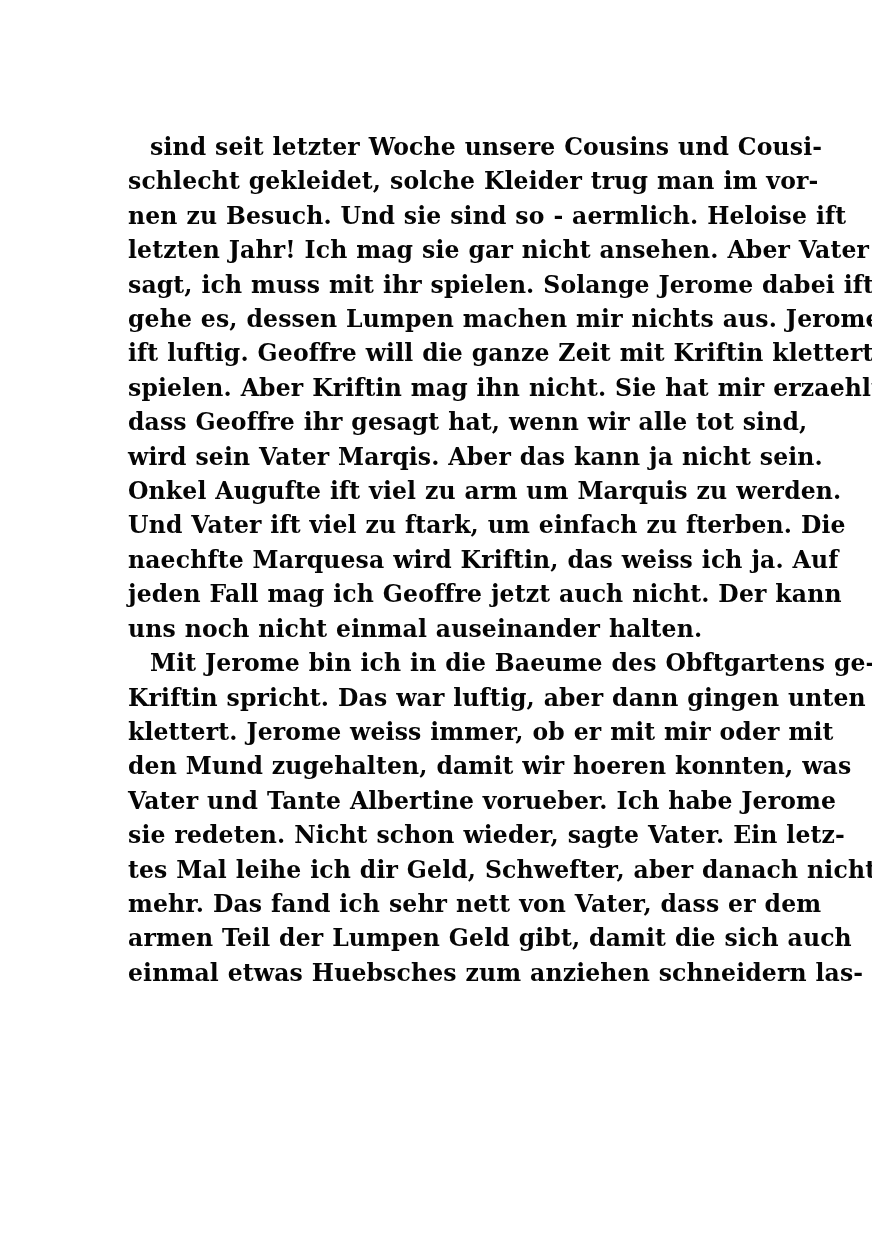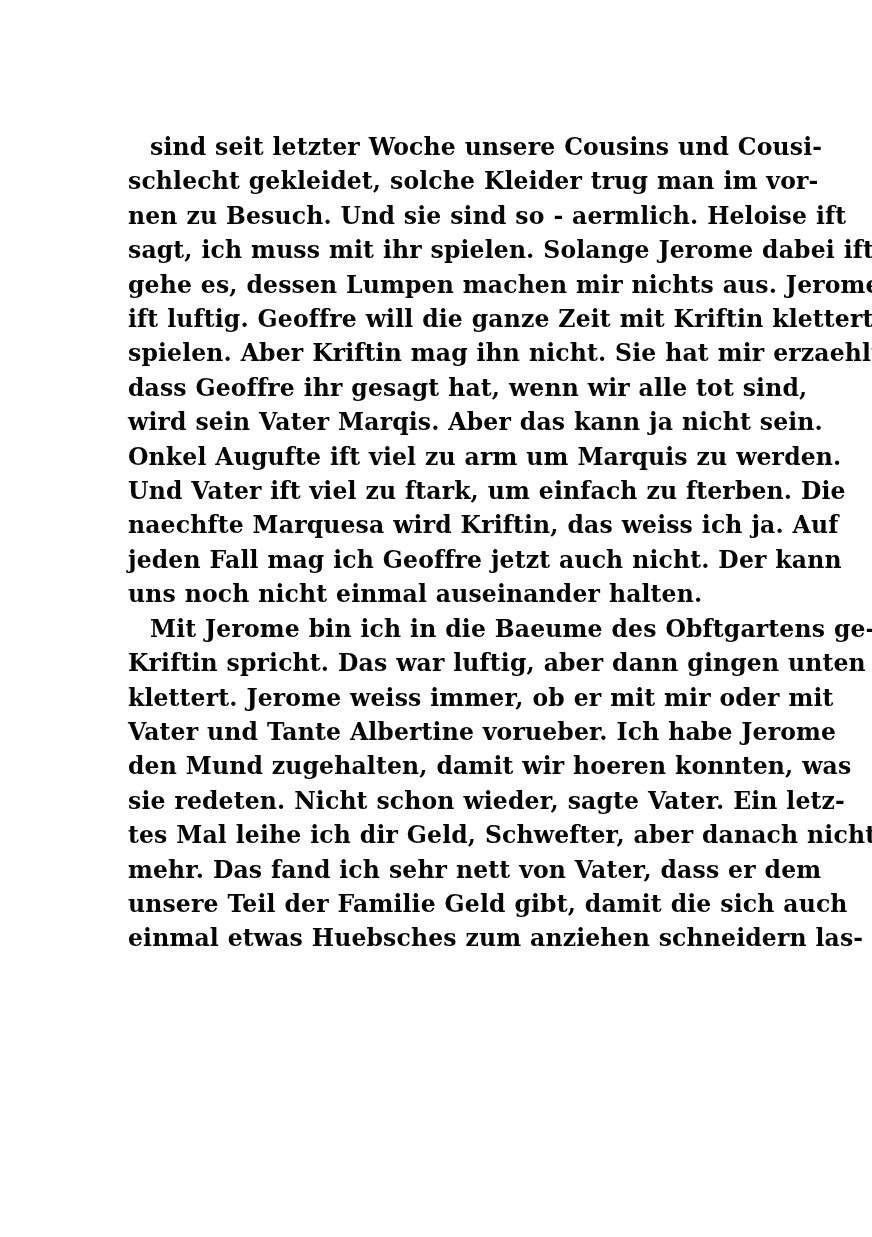--- a/index.html
+++ b/index.html
@@ -65,38 +65,39 @@
 </style>
 </head>
 <body>
 
 <div class="page" style="background: rgb(255, 255, 255); color: rgb(5, 5, 5);">
   <div class="text-block">
     <p class="para">
         <span class="line indent"><span>sind seit letzter Woche unsere Cousins und Cousi-</span></span>
         <span class="line"><span>schlecht gekleidet, solche Kleider trug man im vor-</span></span>
         <span class="line"><span>nen zu Besuch. Und sie sind so - aermlich. Heloise ift</span></span>
+        <span class="line"><span>letzten Jahr! Ich mag sie gar nicht ansehen. Aber Vater</span></span>
         <span class="line"><span>sagt, ich muss mit ihr spielen. Solange Jerome dabei ift,</span></span>
         <span class="line"><span>gehe es, dessen Lumpen machen mir nichts aus. Jerome</span></span>
         <span class="line"><span>ift luftig. Geoffre will die ganze Zeit mit Kriftin klettert</span></span>
         <span class="line"><span>spielen. Aber Kriftin mag ihn nicht. Sie hat mir erzaehlt,</span></span>
         <span class="line"><span>dass Geoffre ihr gesagt hat, wenn wir alle tot sind,</span></span>
         <span class="line"><span>wird sein Vater Marqis. Aber das kann ja nicht sein.</span></span>
         <span class="line"><span>Onkel Augufte ift viel zu arm um Marquis zu werden.</span></span>
         <span class="line"><span>Und Vater ift viel zu ftark, um einfach zu fterben. Die</span></span>
         <span class="line"><span>naechfte Marquesa wird Kriftin, das weiss ich ja. Auf</span></span>
         <span class="line"><span>jeden Fall mag ich Geoffre jetzt auch nicht. Der kann</span></span>
         <span class="line flush"><span>uns noch nicht einmal auseinander halten.</span></span>
       </p>
     <p class="para">
         <span class="line indent"><span>Mit Jerome bin ich in die Baeume des Obftgartens ge-</span></span>
         <span class="line"><span>Kriftin spricht. Das war luftig, aber dann gingen unten</span></span>
         <span class="line"><span>klettert. Jerome weiss immer, ob er mit mir oder mit</span></span>
+        <span class="line"><span>den Mund zugehalten, damit wir hoeren konnten, was</span></span>
         <span class="line"><span>Vater und Tante Albertine vorueber. Ich habe Jerome</span></span>
-        <span class="line"><span>den Mund zugehalten, damit wir hoeren konnten, was</span></span>
         <span class="line"><span>sie redeten. Nicht schon wieder, sagte Vater. Ein letz-</span></span>
         <span class="line"><span>tes Mal leihe ich dir Geld, Schwefter, aber danach nicht</span></span>
         <span class="line"><span>mehr. Das fand ich sehr nett von Vater, dass er dem</span></span>
-        <span class="line"><span>unsere Teil der Familie Geld gibt, damit die sich auch</span></span>
+        <span class="line"><span>armen Teil der Lumpen Geld gibt, damit die sich auch</span></span>
         <span class="line flush"><span>einmal etwas Huebsches zum anziehen schneidern las-</span></span>
       </p>
   </div>
 </div>
 
 </body></html>

